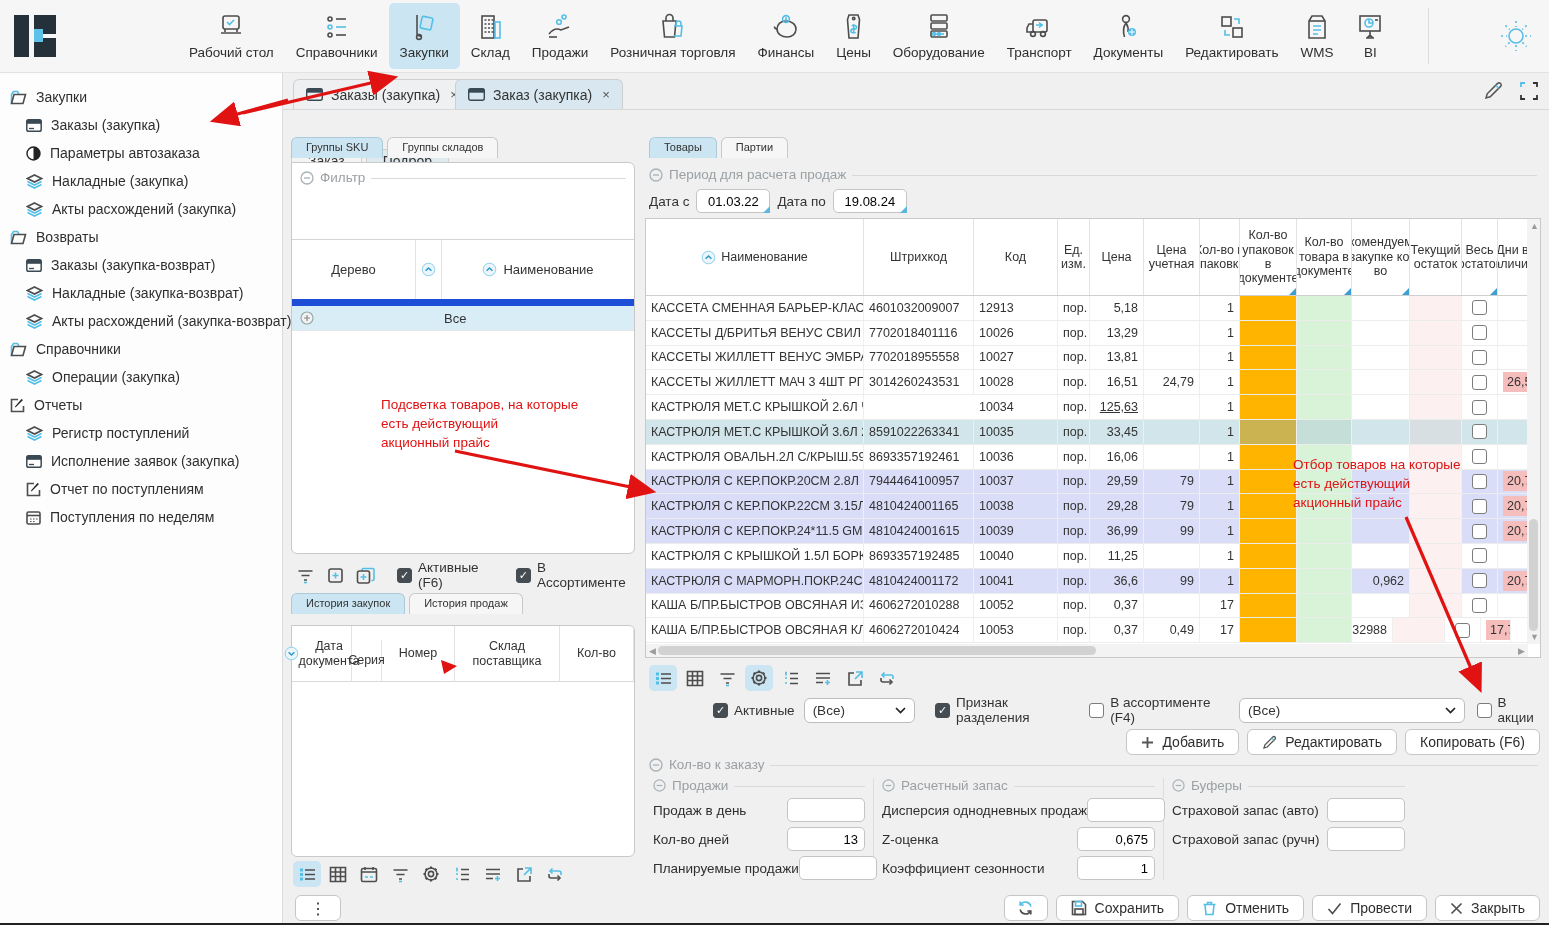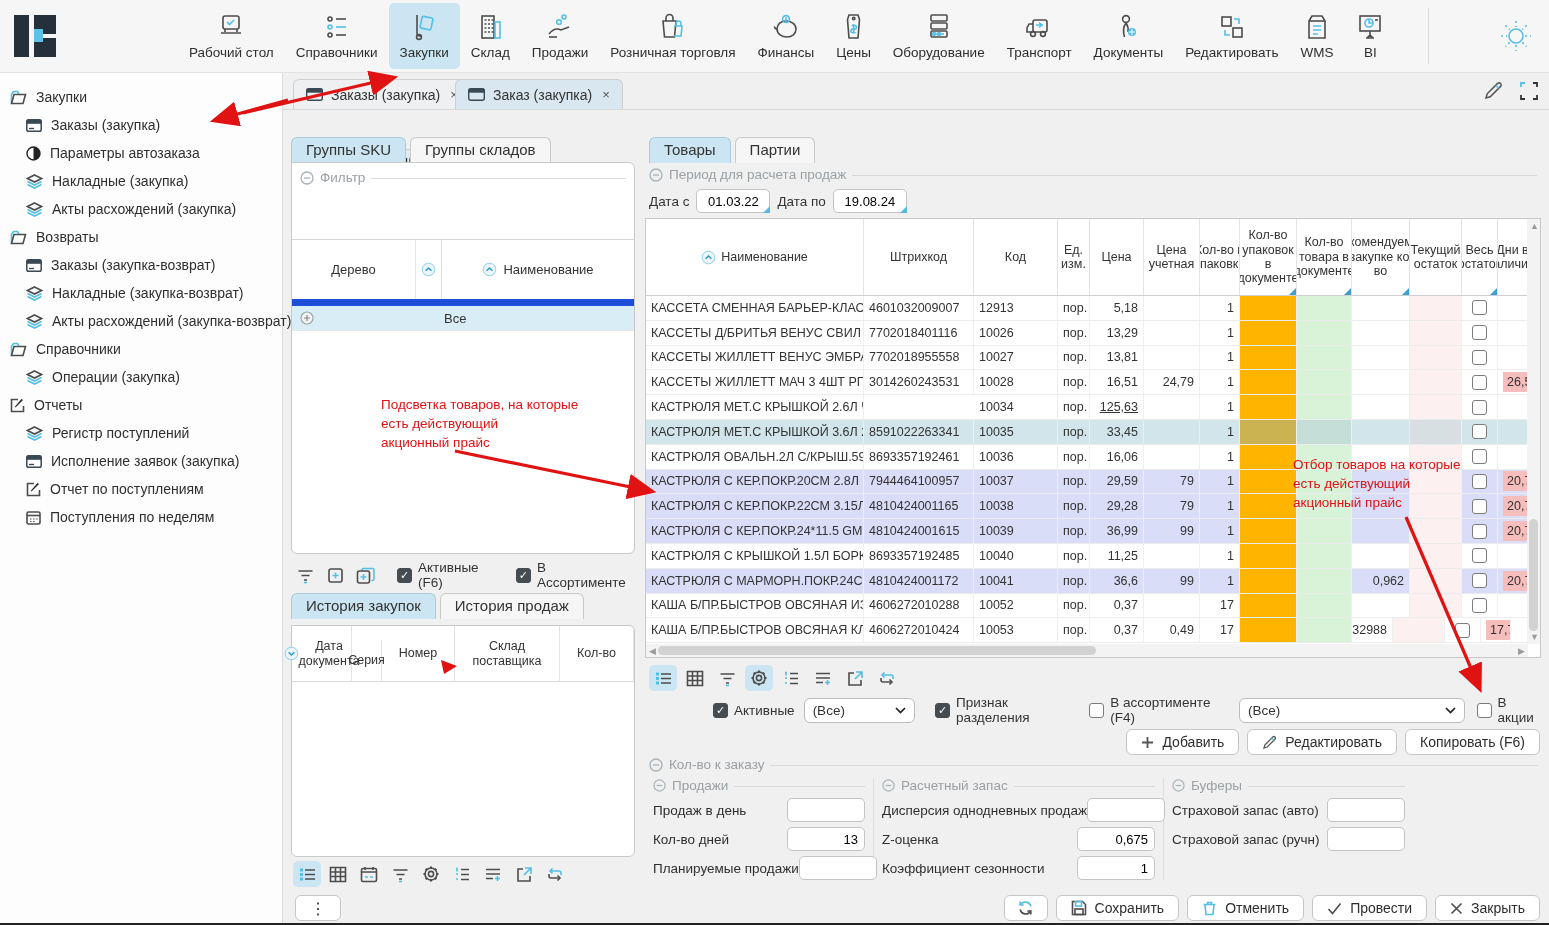--- a/index.html
+++ b/index.html
@@ -30,21 +30,21 @@
   #wtabs { position:absolute; left:0; top:0; width:100%; height:37px; border-bottom:1px solid #d8d8d8; }
   .wtab { position:absolute; top:6px; height:30px; display:flex; align-items:center; gap:8px; padding:0 12px; border:1px solid #cfcfcf; border-bottom:none; border-radius:6px 6px 0 0; background:#eef0f1; font-size:14px; cursor:pointer; }
   .wtab.active { background:#d9e8f0; }
   .wtab .x { color:#555; font-size:13px; margin-left:2px; }
   #wtab-tools { position:absolute; right:10px; top:8px; display:flex; gap:16px; }
   
   #mtabs { position:absolute; left:8px; top:40px; height:27px; display:flex; gap:4px;margin-top:36px; }
   .mtab { padding:3px 16px 5px; border:1px solid #cfcfcf; border-bottom:none; border-radius:6px 6px 0 0; background:#f4f4f4; font-size:14px; cursor:pointer; }
   .mtab.active { background:#dfeaef; }
 
-  .panel-tab { padding:3px 14px 5px; border:1px solid #c9c9c9; border-bottom:none; border-radius:6px 6px 0 0; background:#f6f6f6; font-size:15px; cursor:pointer; white-space:nowrap; }
+  .panel-tab { padding:3px 14px 5px; border:1px solid #c9c9c9; border-bottom:none; border-radius:6px 6px 0 0; background:#f6f6f6; font-size:11px; cursor:pointer; white-space:nowrap; }
   .panel-tab.active { background:#cbe6f2; border-color:#abcbd9; }
 
   .grp-lbl { color:#9aa0a4; font-size:13.5px; display:flex; align-items:center; gap:6px; }
   .grp-lbl .line { flex:1; height:1px; background:#d9d9d9; margin-top:2px; }
 
   .inp { background:#fff; border:1px solid #c4c4c4; border-radius:5px; height:24px; font-family:"Liberation Sans",sans-serif; font-size:13px; padding:0 6px; position:relative; outline:none; }
   .inp.fold { border-bottom-right-radius:2px; }
   .fold-mark { position:absolute; width:0; height:0; border-left:7px solid transparent; border-bottom:7px solid #5ab7e0; right:0px; bottom:0px; }
 
   .cb { width:15px; height:15px; border:1.4px solid #7c7c7c; border-radius:3px; background:#fff; display:inline-flex; align-items:center; justify-content:center; flex:0 0 auto; cursor:pointer; }

